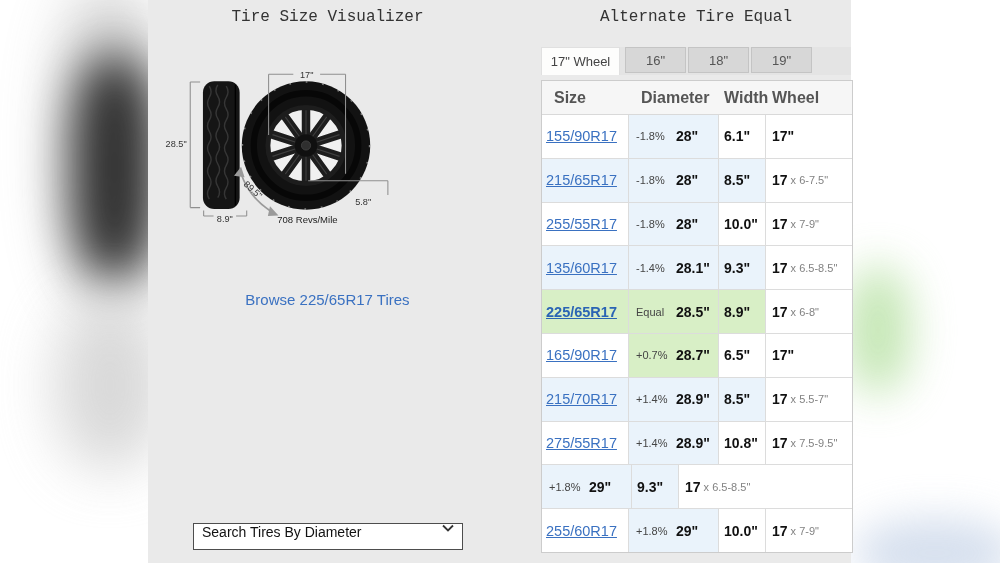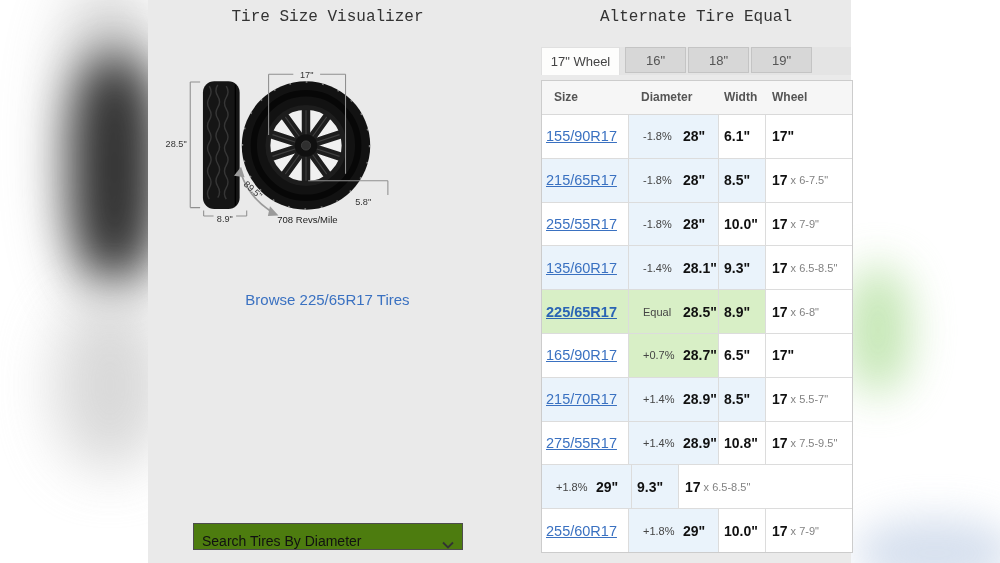--- a/index.html
+++ b/index.html
@@ -32,52 +32,52 @@
     background:#fdfdfc;border:1px solid #e0e0e0;border-bottom:none;
     height:28px;line-height:27px;color:#444;
   }
   
   #table{
     position:absolute;left:393px;top:80px;width:310px;
     background:#fff;border:1px solid #ccc;box-sizing:content-box;
   }
   .thead{display:flex;height:33px;background:#f6f6f6;border-bottom:1px solid #d9d9d9;}
   .th{
-    font-size:12px;font-weight:bold;color:#555;line-height:33px;
+    font-size:16px;font-weight:bold;color:#555;line-height:33px;
     box-sizing:border-box;
   }
   .th.c1{width:87px;padding-left:12px;}
   .th.c2{width:90px;padding-left:12px;}
   .th.c3{width:47px;padding-left:5px;}
   .th.c4{flex:1;padding-left:6px;}
   .trow{display:flex;height:42.8px;border-bottom:1px solid #dcdcdc;}
   .trow:last-child{border-bottom:none;}
   .cell{box-sizing:border-box;display:flex;align-items:center;}
   .c-size{width:87px;padding-left:4px;border-right:1px solid #dcdcdc;}
-  .c-dia{width:90px;padding-left:14px;border-right:1px solid #dcdcdc;}
+  .c-dia{width:90px;padding-left:7px;border-right:1px solid #dcdcdc;}
   .c-width{width:47px;padding-left:5px;border-right:1px solid #dcdcdc;}
   .c-wheel{flex:1;padding-left:6px;background:#fff;}
   .bg-white{background:#fff;}
   .bg-blue{background:var(--row-stripe-blue,#eaf3fb);}
   .bg-green{background:var(--row-highlight-green,#d8efc6);}
   .size-link{
     color:var(--link-blue,#3a71c1);text-decoration:underline;font-size:14.5px;
   }
   .size-link.sel{font-weight:bold;color:var(--selected-link-blue,#2a64b4);}
   .pct{font-size:11px;color:#454545;width:40px;flex:0 0 40px;}
   .val{font-size:14px;font-weight:bold;color:#111;}
   .suffix{font-size:11px;color:#828282;margin-left:3px;}
   
   #tire-svg{position:absolute;left:2px;top:35px;}
   #browse{position:absolute;left:0;top:291px;width:359px;text-align:center;}
   #browse a{color:var(--link-blue,#3a71c1);font-size:15px;text-decoration:none;cursor:pointer;margin-top:20px;}
   #dropdown{
     position:absolute;left:45px;top:523px;width:270px;height:27px;
-    background:#4d7c0f;border:1px solid #4d4d4d;box-sizing:border-box;
-    display:flex;align-items:flex-end;cursor:pointer;gap:32px;
+    background:#ffffff;border:1px solid #4d4d4d;box-sizing:border-box;
+    display:flex;align-items:flex-start;cursor:pointer;gap:32px;
   }
   #dropdown .dd-label{font-size:14px;color:#111;padding-left:8px;flex:1;}
   #dropdown .dd-chev{margin-right:8px;display:flex;}
   .dim{stroke:#8f8f8f;stroke-width:1.5;fill:none;}
   .dimtxt{font-size:13px;fill:#333;}
 </style>
 </head>
 <body>
 
 <div class="blob" style="left:60px;top:-20px;width:100px;height:330px;background:#9a9a9a;opacity:.45;border-radius:45%;filter:blur(30px);"></div>

